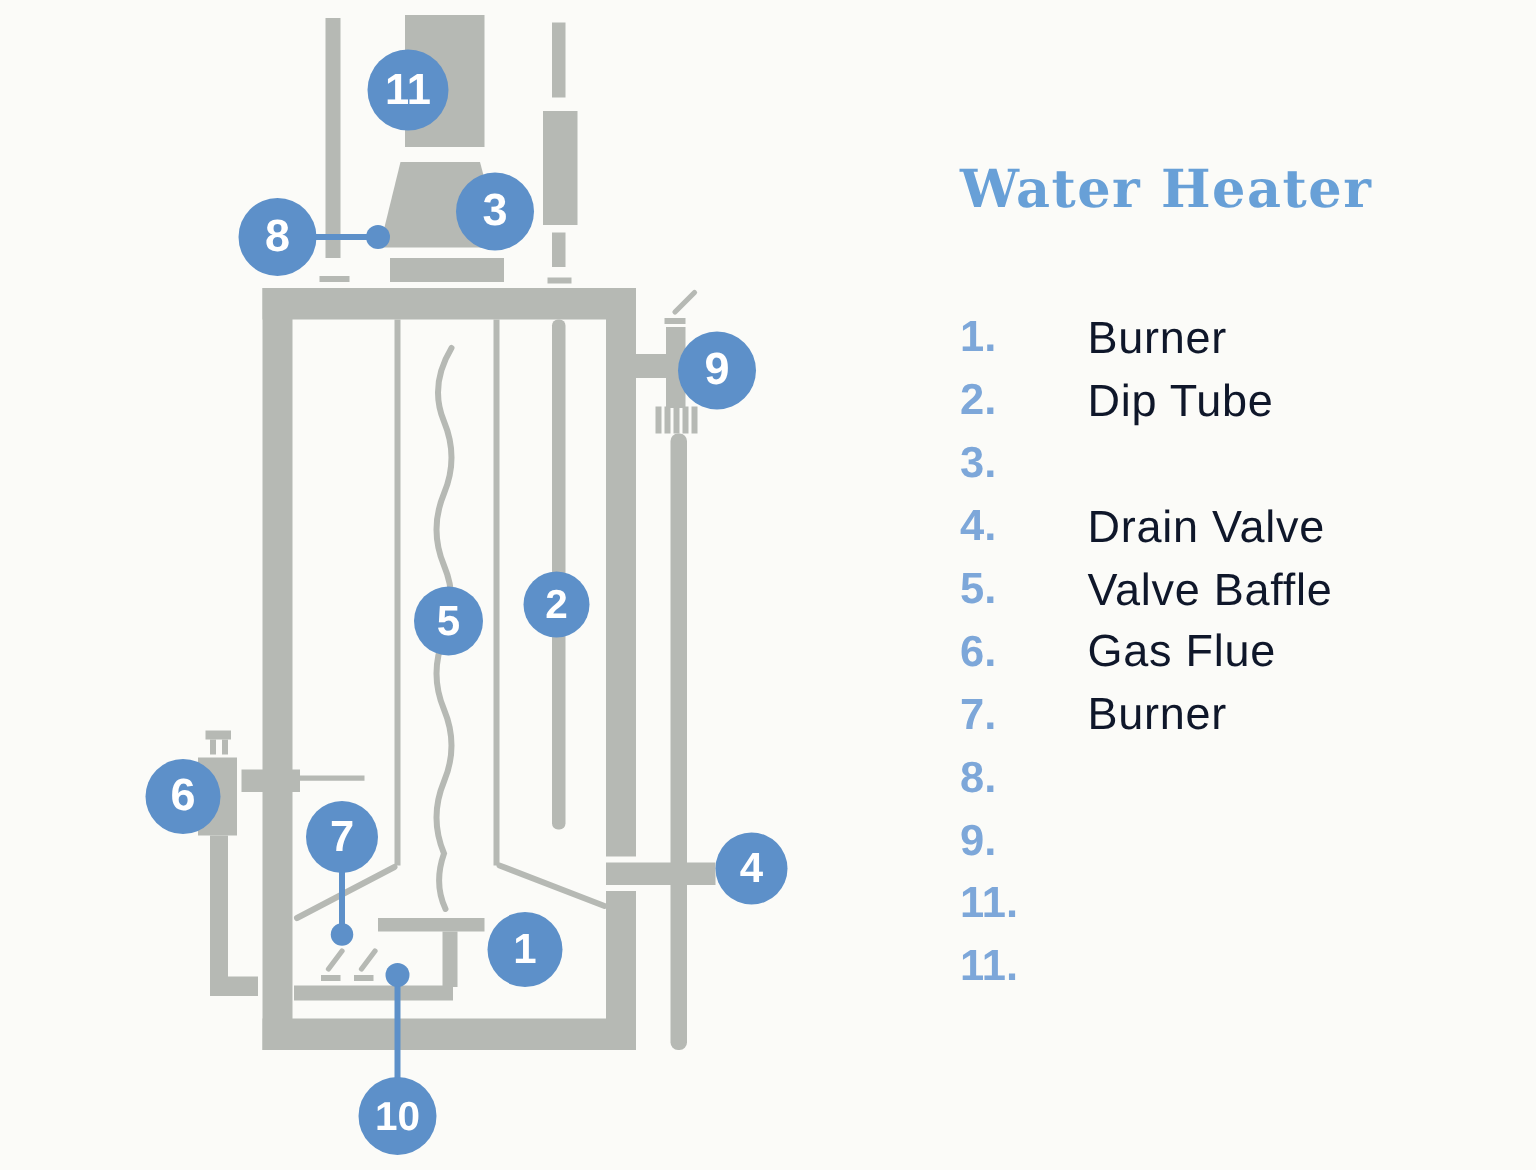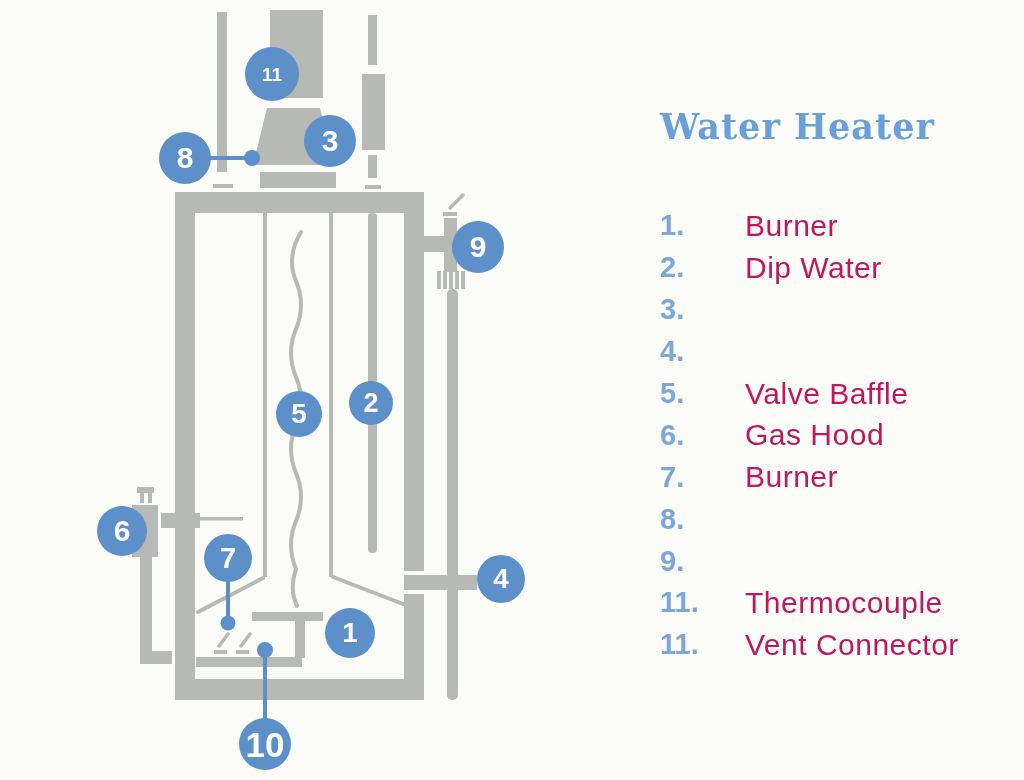--- a/index.html
+++ b/index.html
@@ -2,27 +2,27 @@
 <html><head>
 <meta charset="utf-8">
 <style>
   html,body{margin:0;padding:0;background:#fbfbf8;}
   .stage{position:relative;width:1024px;height:780px;background:#fbfbf8;overflow:hidden;
          font-family:"Liberation Sans",sans-serif;}
   .stage svg{position:absolute;left:0;top:0;}
   .badge{position:absolute;border-radius:50%;background:#5d90c9;color:#ffffff;
          display:flex;align-items:center;justify-content:center;
          font-weight:bold;font-family:"Liberation Sans",sans-serif;line-height:1;}
-  .legend{position:absolute;left:660px;top:106px;width:360px;}
+  .legend{position:absolute;left:640px;top:106px;width:360px;}
   .legend h1{margin:0;font-family:"DejaVu Serif","Liberation Serif",serif;
              font-weight:bold;font-size:35px;color:#68a0d7;letter-spacing:1px;}
   .legend-rows{position:absolute;left:0;top:99px;width:360px;}
   .legend-row{display:flex;align-items:center;height:41.9px;}
   .legend-row .num{width:85px;font-size:29px;font-weight:bold;color:#7da7d9;}
-  .legend-row .lbl{font-size:30px;color:#be185d;letter-spacing:0.5px;}
+  .legend-row .lbl{font-size:30px;color:#0f172a;letter-spacing:0.5px;}
 </style>
 </head>
 <body>
 
 <div class="stage">
 
   <svg width="1024" height="780" viewBox="0 0 1024 780">
     <g fill="#b6b9b4" stroke="none">
 
       <g>
@@ -118,62 +118,61 @@
 
   <div class="badge" style="left:325px;top:608px;width:50px;height:50px;font-size:28px;">1</div>
   <div class="badge" style="left:349px;top:381px;width:44px;height:44px;font-size:27px;">2</div>
   <div class="badge" style="left:304px;top:115px;width:52px;height:52px;font-size:30px;">3</div>
   <div class="badge" style="left:477px;top:555px;width:48px;height:48px;font-size:28px;">4</div>
   <div class="badge" style="left:276px;top:391px;width:46px;height:46px;font-size:28px;">5</div>
   <div class="badge" style="left:97px;top:506px;width:50px;height:50px;font-size:30px;">6</div>
   <div class="badge" style="left:204px;top:534px;width:48px;height:48px;font-size:29px;">7</div>
   <div class="badge" style="left:159px;top:132px;width:52px;height:52px;font-size:30px;">8</div>
   <div class="badge" style="left:452px;top:221px;width:52px;height:52px;font-size:30px;">9</div>
-  <div class="badge" style="left:239px;top:718px;width:52px;height:52px;font-size:35px;">10</div>
-  <div class="badge" style="left:245px;top:47px;width:54px;height:54px;font-size:19px;">11</div>
+  <div class="badge" style="left:239px;top:718px;width:52px;height:52px;font-size:27px;">10</div>
+  <div class="badge" style="left:245px;top:33px;width:54px;height:54px;font-size:29px;">11</div>
 
   <div class="legend">
     <h1>Water Heater</h1>
     <div class="legend-rows">
       <div class="legend-row">
           <span class="num">1.</span>
           <span class="lbl">Burner</span>
         </div>
       <div class="legend-row">
           <span class="num">2.</span>
-          <span class="lbl">Dip Water</span>
+          <span class="lbl">Dip Tube</span>
         </div>
       <div class="legend-row">
           <span class="num">3.</span>
         </div>
       <div class="legend-row">
           <span class="num">4.</span>
+          <span class="lbl">Drain Valve</span>
         </div>
       <div class="legend-row">
           <span class="num">5.</span>
           <span class="lbl">Valve Baffle</span>
         </div>
       <div class="legend-row">
           <span class="num">6.</span>
-          <span class="lbl">Gas Hood</span>
+          <span class="lbl">Gas Flue</span>
         </div>
       <div class="legend-row">
           <span class="num">7.</span>
           <span class="lbl">Burner</span>
         </div>
       <div class="legend-row">
           <span class="num">8.</span>
         </div>
       <div class="legend-row">
           <span class="num">9.</span>
         </div>
       <div class="legend-row">
           <span class="num">11.</span>
-          <span class="lbl">Thermocouple</span>
         </div>
       <div class="legend-row">
           <span class="num">11.</span>
-          <span class="lbl">Vent Connector</span>
         </div>
     </div>
   </div>
 
 </div>
 
 </body></html>

